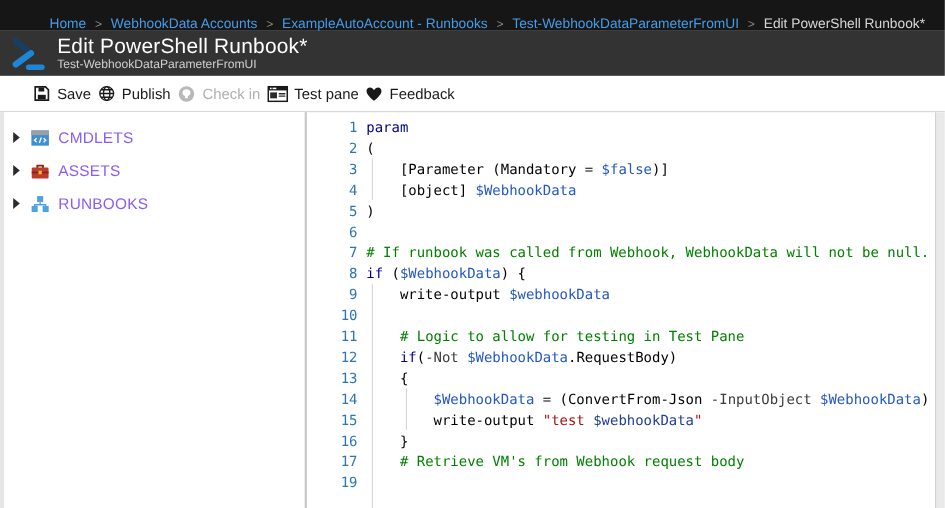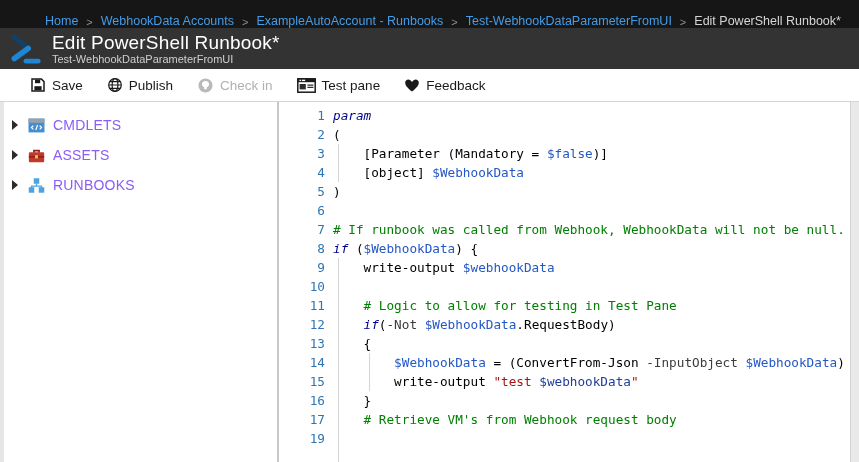--- a/index.html
+++ b/index.html
@@ -13,21 +13,21 @@
   .crumb-sep { color:#8f8f8f; font-size:11px; margin:0 8px; }
   .crumb-current { color:#d6d6d6; }
 
   
   .title-bar { height:41px; background:#333333; display:flex; align-items:center; padding-left:8px; }
   .title-icon { width:36px; height:36px; flex:0 0 auto; margin-right:8px; }
   .title-text .main { color:#ffffff; font-size:19px; font-weight:300; line-height:21px; letter-spacing:.2px; }
   .title-text .sub { color:#cfcfcf; font-size:11px; line-height:13px; }
 
   
-  .toolbar { height:33px; background:#ffffff; border-bottom:1px solid #d4d4d4; display:flex; align-items:center; padding-left:30px; gap:24px; }
+  .toolbar { height:33px; background:#ffffff; border-bottom:1px solid #d4d4d4; display:flex; align-items:center; padding-left:30px; gap:6px; }
   .tb-btn { display:flex; align-items:center; gap:6px; font-size:13.5px; color:#1a1a1a; cursor:pointer; white-space:nowrap; background:none; border:none; font-family:inherit; }
   .tb-btn.disabled { color:#b0b0b0; cursor:default; }
   .tb-btn svg { display:block; }
 
   
   .body { position:relative; height:366px; display:flex; }
   .left-strip { width:4px; background:#e6e6e6; flex:0 0 auto; }
   .sidebar { width:273px; flex:0 0 auto; padding-top:8px; background:#fff; }
   .side-row { height:30px; display:flex; align-items:center; padding-left:8px; cursor:pointer; }
   .tri { width:0; height:0; border-left:6px solid #2b2b2b; border-top:5px solid transparent; border-bottom:5px solid transparent; margin-right:10px; flex:0 0 auto; }
@@ -35,21 +35,21 @@
   .side-label { font-size:14px; color:#8b5cf6; letter-spacing:.2px; }
   .divider { width:2px; background:#c8c8c8; flex:0 0 auto; }
 
   
   .editor { position:relative; flex:1 1 auto; overflow:hidden; }
   .code-area { position:relative; padding-top:4px; font-family:"DejaVu Sans Mono", monospace; font-size:12.7px; }
   .code-line { display:flex; height:19px; line-height:19px; white-space:pre; }
   .ln { width:46px; text-align:right; color:#2e75b5; flex:0 0 auto; }
   .code { margin-left:8px; }
   .tok-pl { color:#000000; }
-  .tok-kw { color:#00008b;font-style:italic; }
+  .tok-kw { color:#00008b; }
   .tok-var { color:#2457c5; }
   .tok-svar { color:#1f3d99; }
   .tok-cm { color:#008000;margin-top:16px; }
   .tok-str { color:#a31515; }
   .tok-op { color:#3b3b3b;margin-top:12px; }
   .indent-guide { position:absolute; width:1px; background:#d4d4d4; }
   .v-scroll { position:absolute; top:0; right:0; width:9px; height:100%; background:#e9e9e9; border-left:1px solid #d2d2d2; }
   .h-scroll { position:absolute; left:0; bottom:0; width:859px; height:4px; background:#e9e9e9; }
 </style>
 </head>

